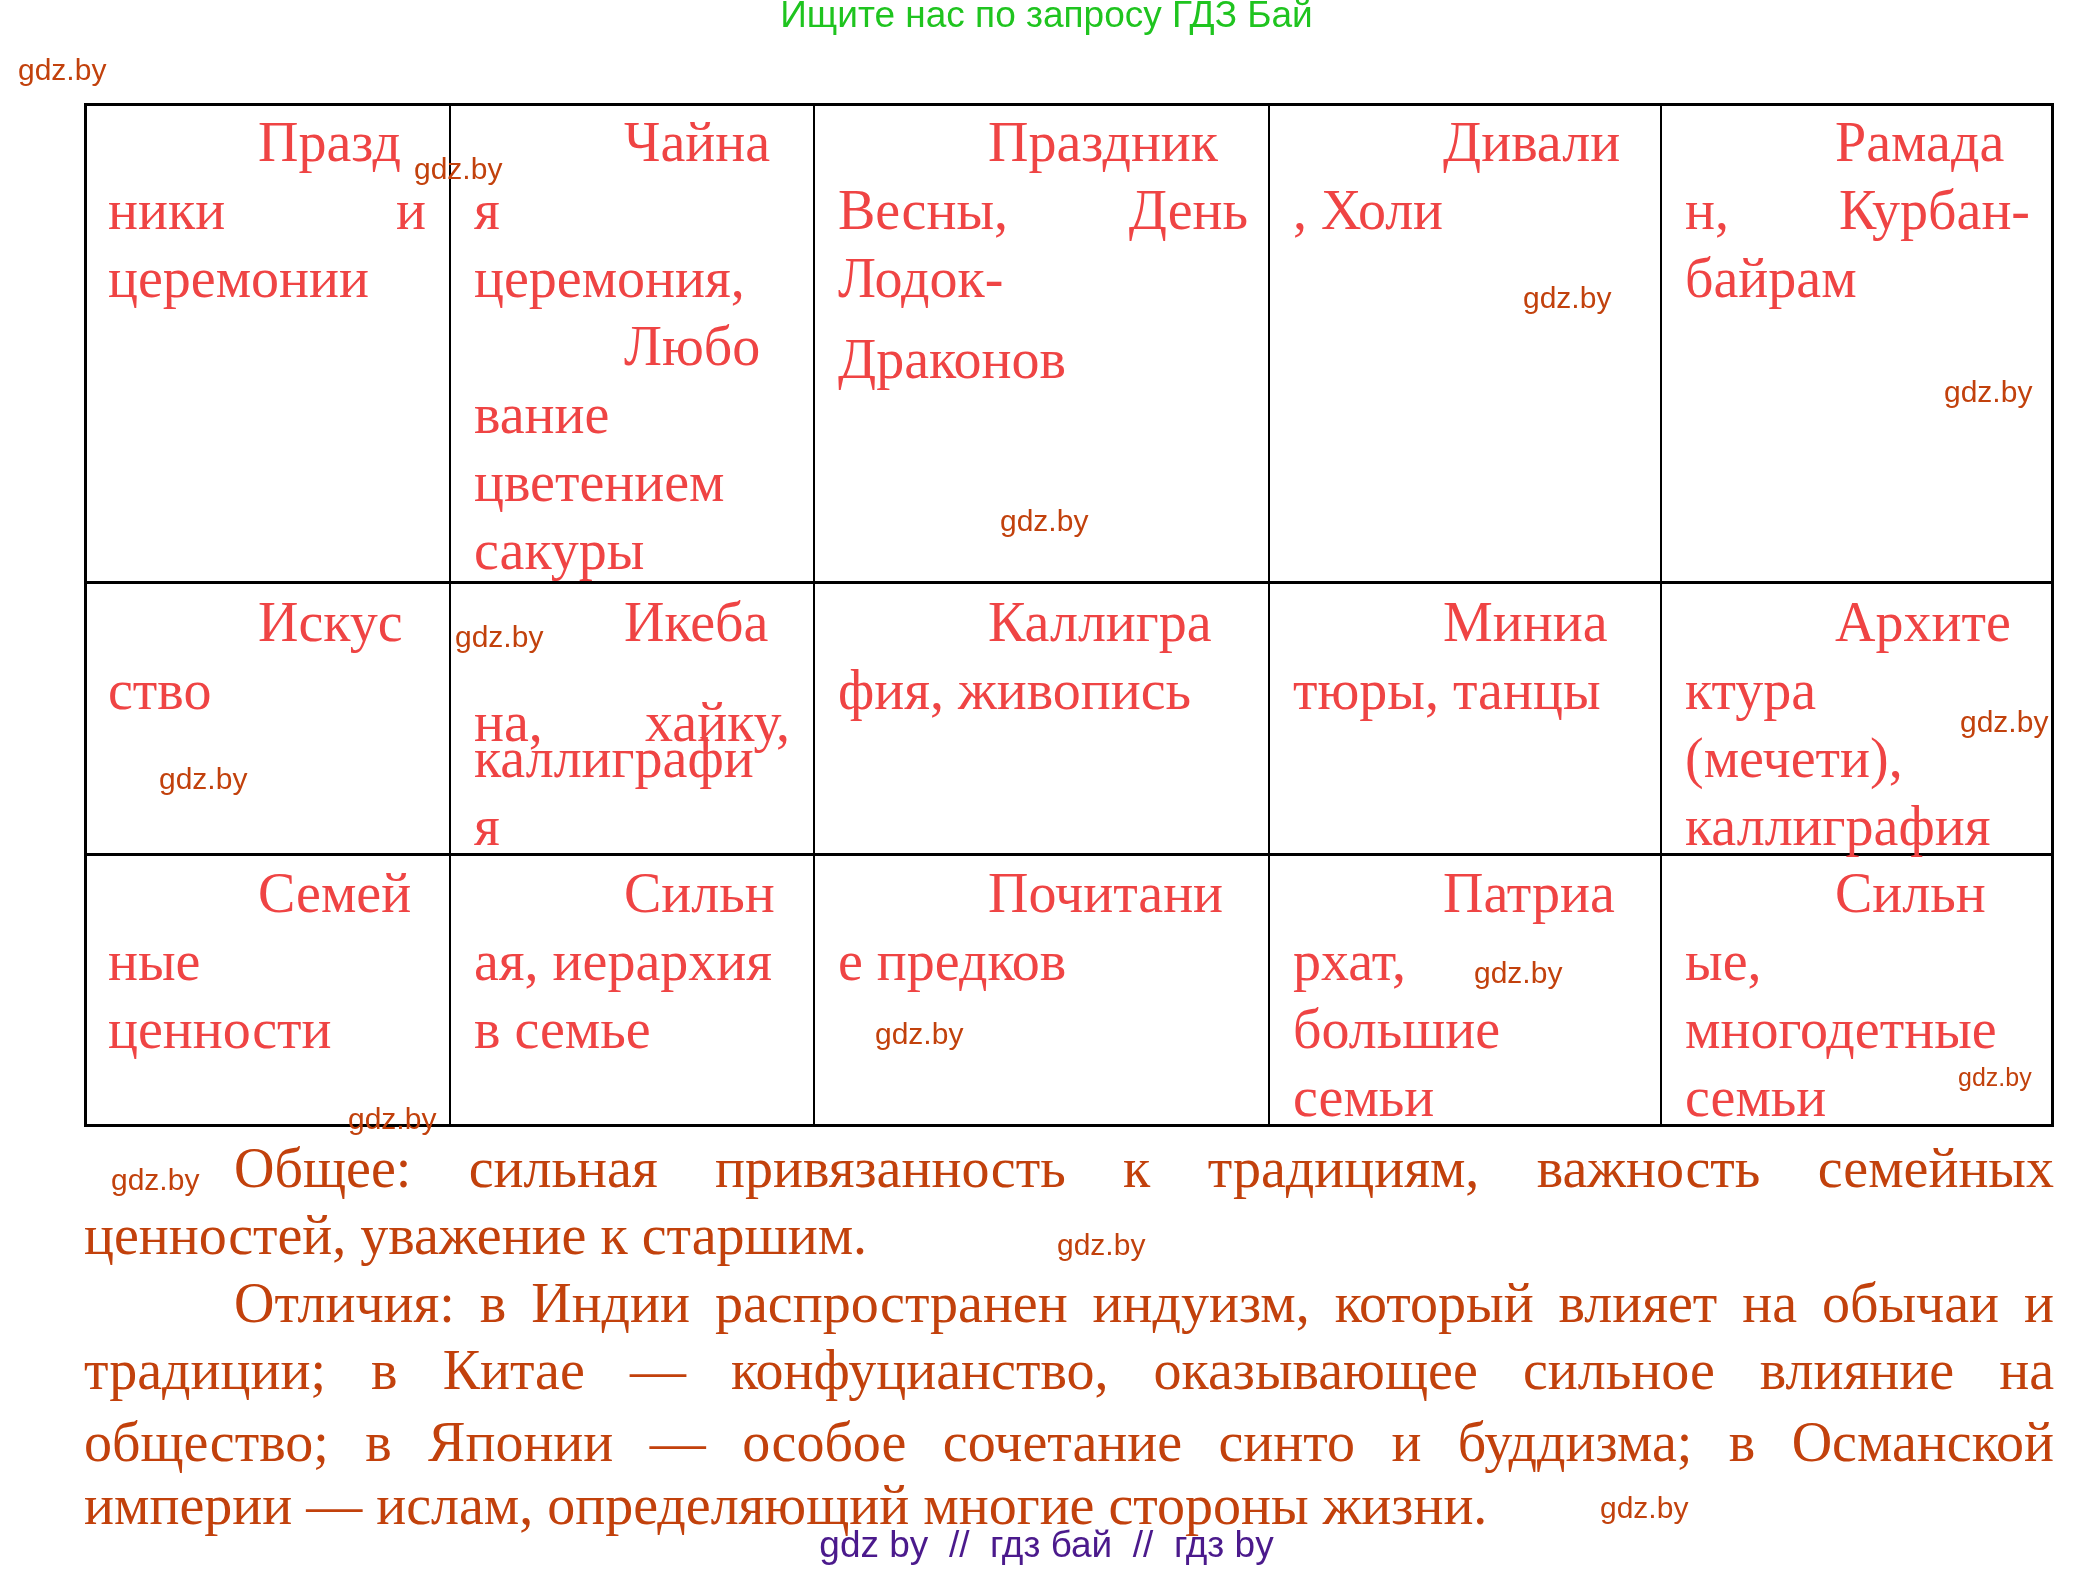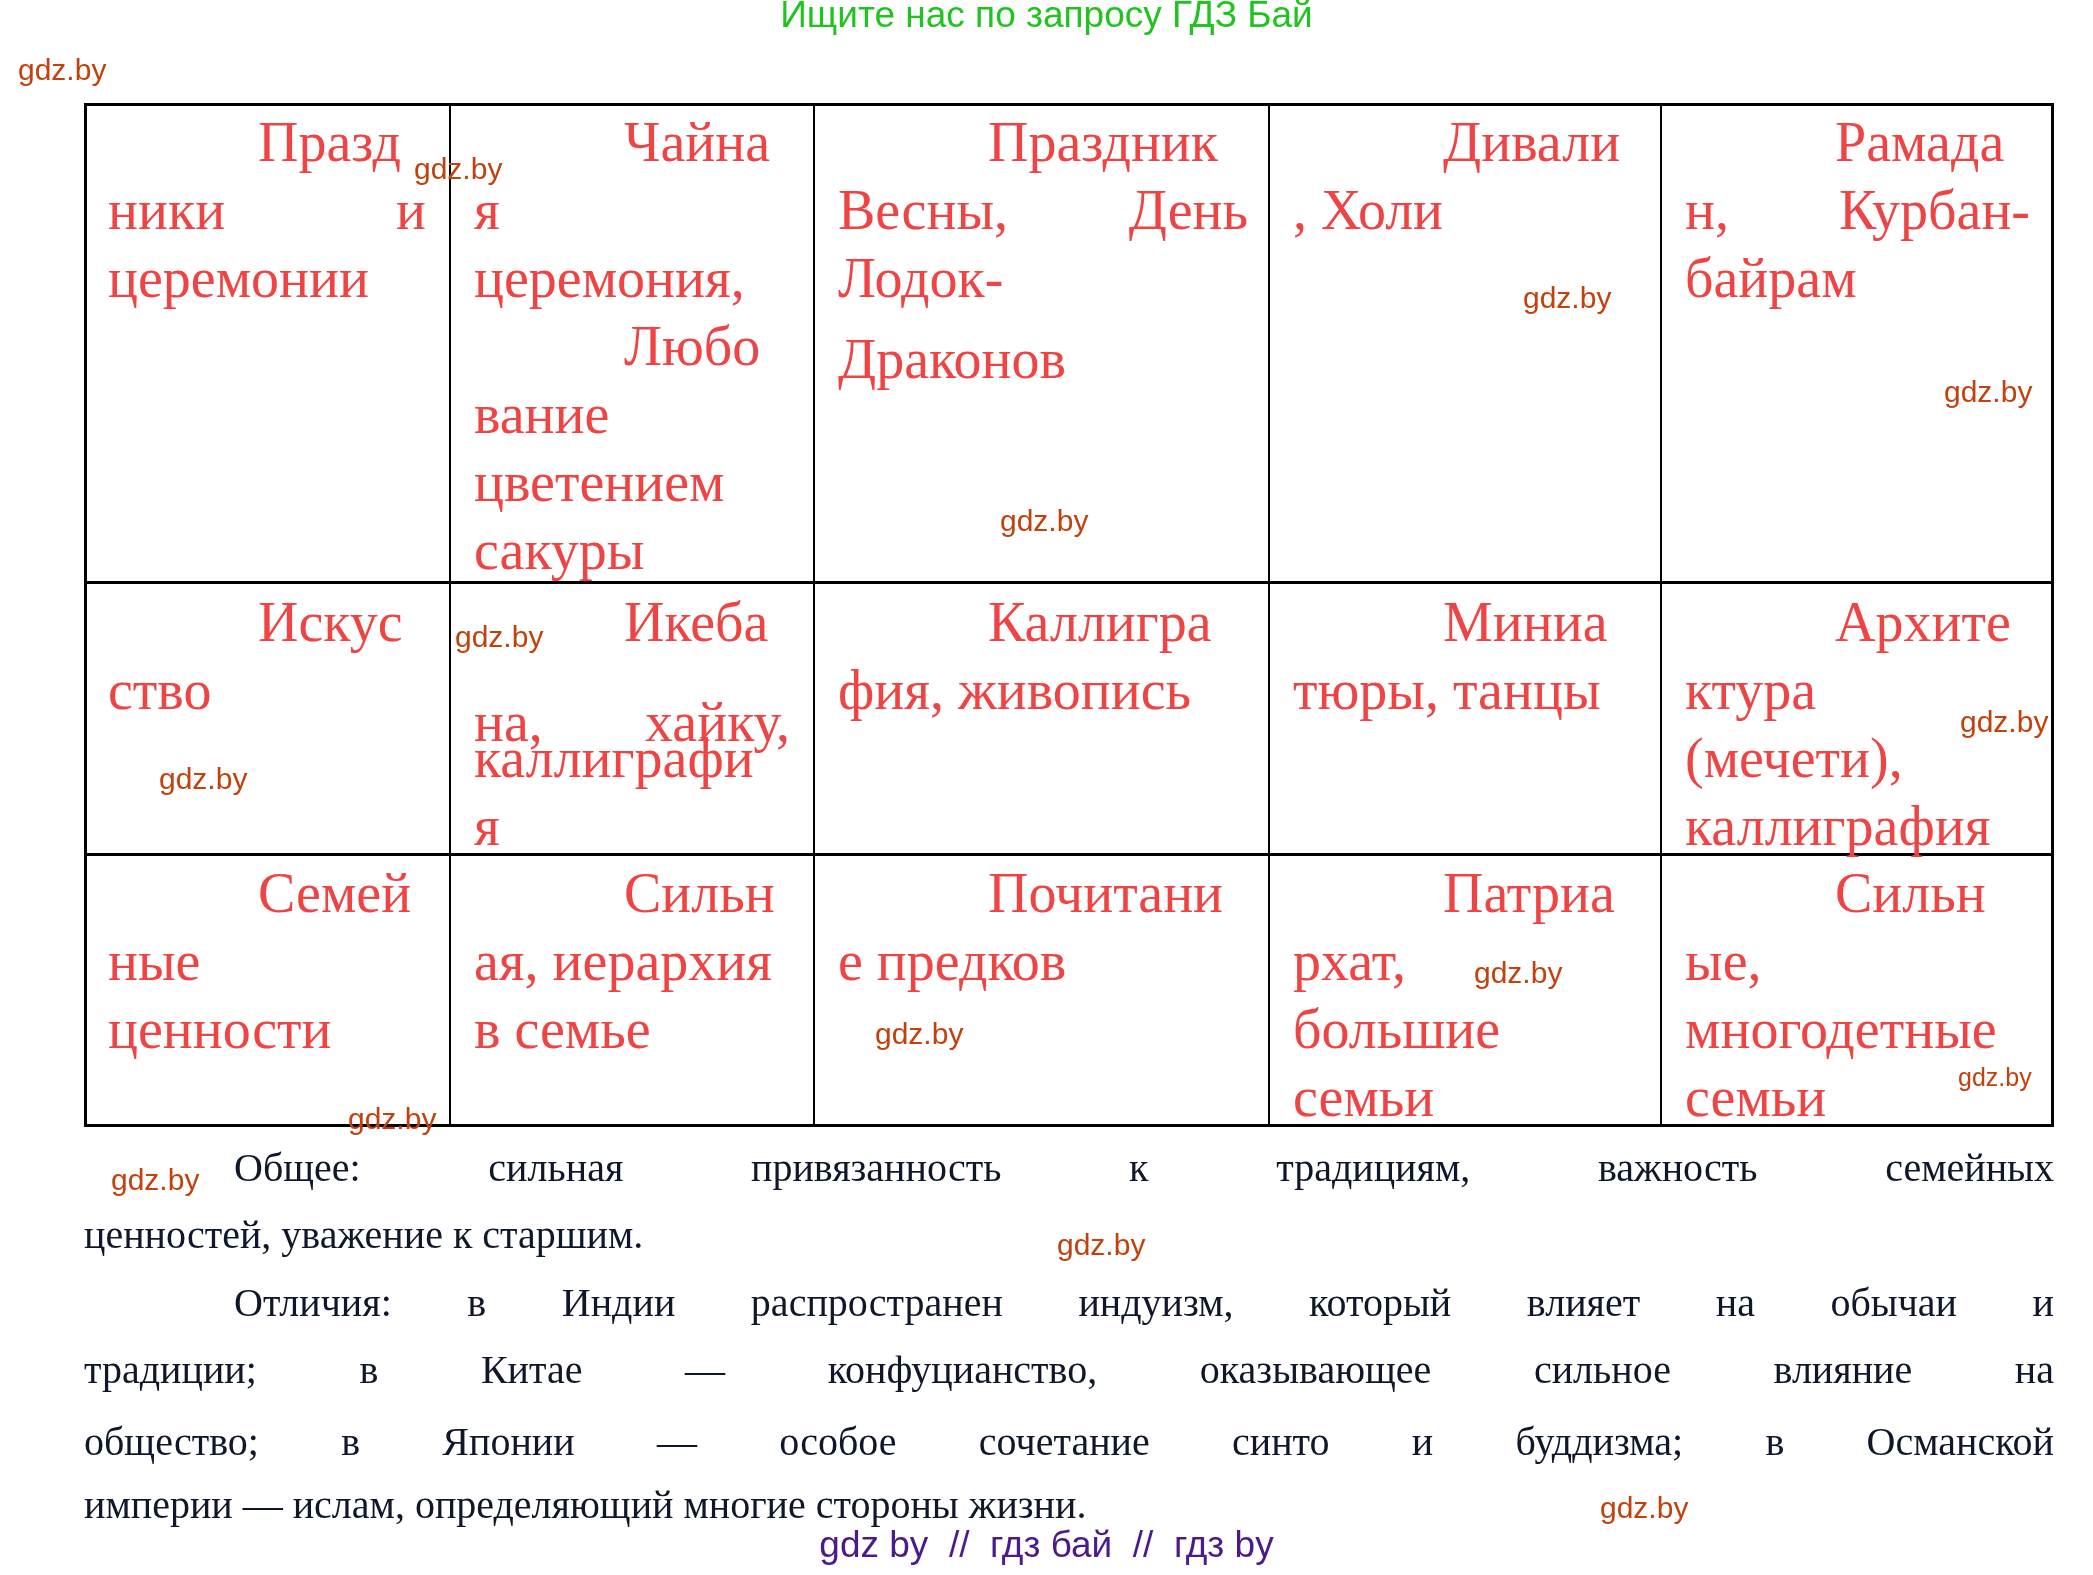--- a/index.html
+++ b/index.html
@@ -24,21 +24,21 @@
   .cell { position:absolute; overflow:visible; }
   .cell .ln {
     position:absolute; left:0; right:0; height:68px; line-height:68px;
     font-family:"Liberation Serif", serif; font-size:56px; color:#ef4444;
     white-space:nowrap; text-align:left;
   }
   .cell .ln.indent { padding-left:150px; box-sizing:border-box; }
   .cell .ln.justify { text-align:justify; text-align-last:justify; white-space:normal; }
   .para {
     position:absolute; left:84px; width:1970px; height:68px; line-height:68px;
-    font-family:"Liberation Serif", serif; font-size:40px; color:#0f172a;
+    font-family:"Liberation Serif", serif; font-size:56px; color:#c2410c;
     white-space:nowrap;
   }
   .para.justify { text-align:justify; text-align-last:justify; white-space:normal; }
   .para.indent { padding-left:150px; box-sizing:border-box; }
   .footer-links {
     left:0; top:1524px; width:2093px; text-align:center;
     font-family:"Liberation Sans", sans-serif; font-size:37px; color:#4b1a8c;
     white-space:pre;
   }
 </style>

